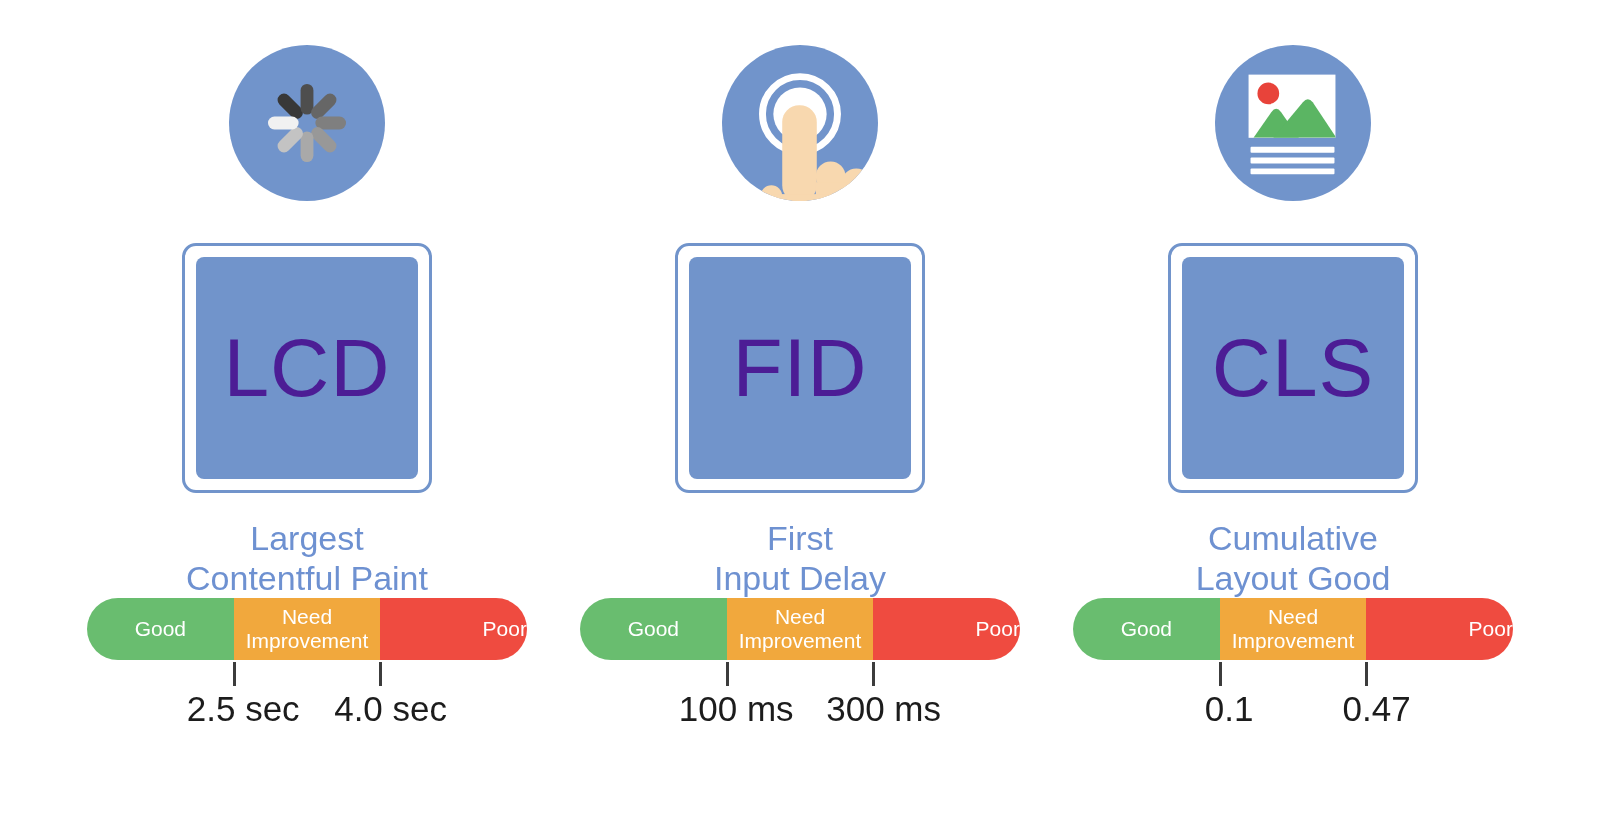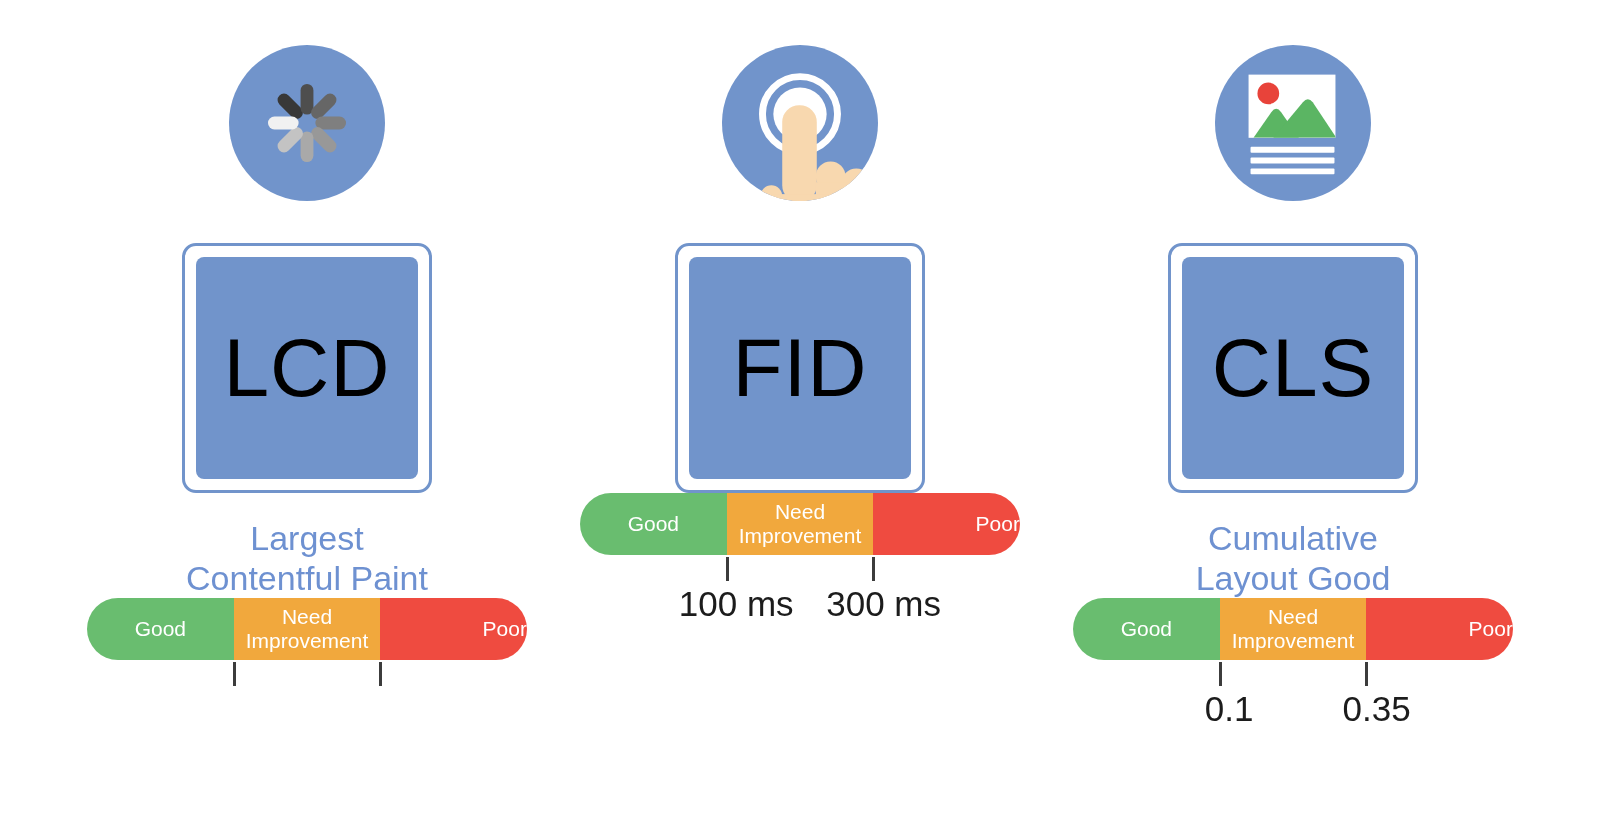--- a/index.html
+++ b/index.html
@@ -13,21 +13,21 @@
   .canvas{position:relative;width:1600px;height:840px;background:#fff;}
   .columns{display:flex;padding:44px 0 0 87px;gap:53px;}
   .column{width:440px;display:flex;flex-direction:column;align-items:center;}
   .icon-circle{width:158px;height:158px;}
   .icon-circle svg{display:block;width:158px;height:158px;}
 
   .abbr-card{margin-top:41px;width:250px;height:250px;border:3px solid var(--blue);
     border-radius:14px;background:#fff;padding:11px;}
   .abbr-inner{width:100%;height:100%;background:var(--blue);border-radius:8px;
     display:flex;align-items:center;justify-content:center;}
-  .abbr-text{color:#000000;font-size:82px;letter-spacing:1px;font-weight:400;}
+  .abbr-text{color:#4c1d95;font-size:82px;letter-spacing:1px;font-weight:400;}
 
   .metric-name{margin-top:25px;height:80px;font-size:34px;line-height:40px;
     color:var(--label-blue);text-align:center;font-weight:400;}
 
   .scale{width:440px;}
   .bar{display:flex;width:440px;height:62px;border-radius:31px;overflow:hidden;color:#fff;}
   .seg{width:33.333%;display:flex;align-items:center;justify-content:center;
     text-align:center;font-size:21px;line-height:24px;}
   .seg.good{background:var(--green);}
   .seg.need{background:var(--orange);text-align:center;}
@@ -92,20 +92,24 @@
               <span>Improvement</span>
             </div>
           </div>
           <div class="seg poor">
             <span>Poor</span>
           </div>
         </div>
         <div class="tick-area">
           <div class="tick low"></div>
           <div class="tick high"></div>
+        </div>
+        <div class="values">
+          <span class="value low">2.5 sec</span>
+          <span class="value high">4.0 sec</span>
         </div>
       </div>
     </section>
 
     <section class="column">
       <div class="icon-circle">
         <svg viewBox="0 0 160 160" aria-hidden="true">
           <defs>
               <clipPath id="clip-touch">
                 <circle cx="80" cy="80" r="79"></circle>
@@ -124,20 +128,24 @@
               <rect x="50" y="152" width="110" height="8"></rect>
             </g>
           </g>
         </svg>
       </div>
       <div class="abbr-card">
         <div class="abbr-inner">
           <span class="abbr-text">FID</span>
         </div>
       </div>
+      <div class="metric-name">
+        <span>First</span><br>
+        <span>Input Delay</span>
+      </div>
       <div class="scale">
         <div class="bar">
           <div class="seg good">
             <span>Good</span>
           </div>
           <div class="seg need">
             <div>
               <span>Need</span><br>
               <span>Improvement</span>
             </div>
@@ -200,19 +208,19 @@
           <div class="seg poor">
             <span>Poor</span>
           </div>
         </div>
         <div class="tick-area">
           <div class="tick low"></div>
           <div class="tick high"></div>
         </div>
         <div class="values">
           <span class="value low">0.1</span>
-          <span class="value high">0.35</span>
+          <span class="value high">0.47</span>
         </div>
       </div>
     </section>
 
   </div>
 </div>
 
 </body></html>

